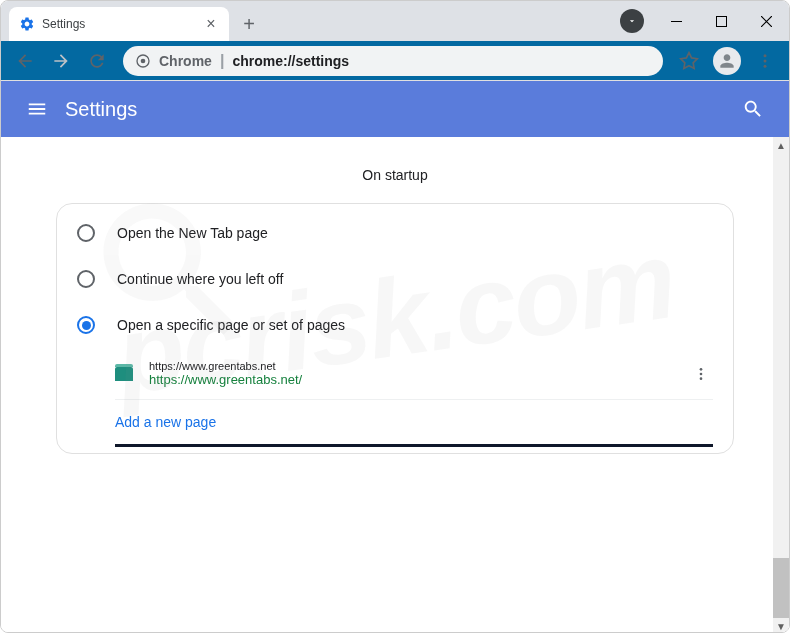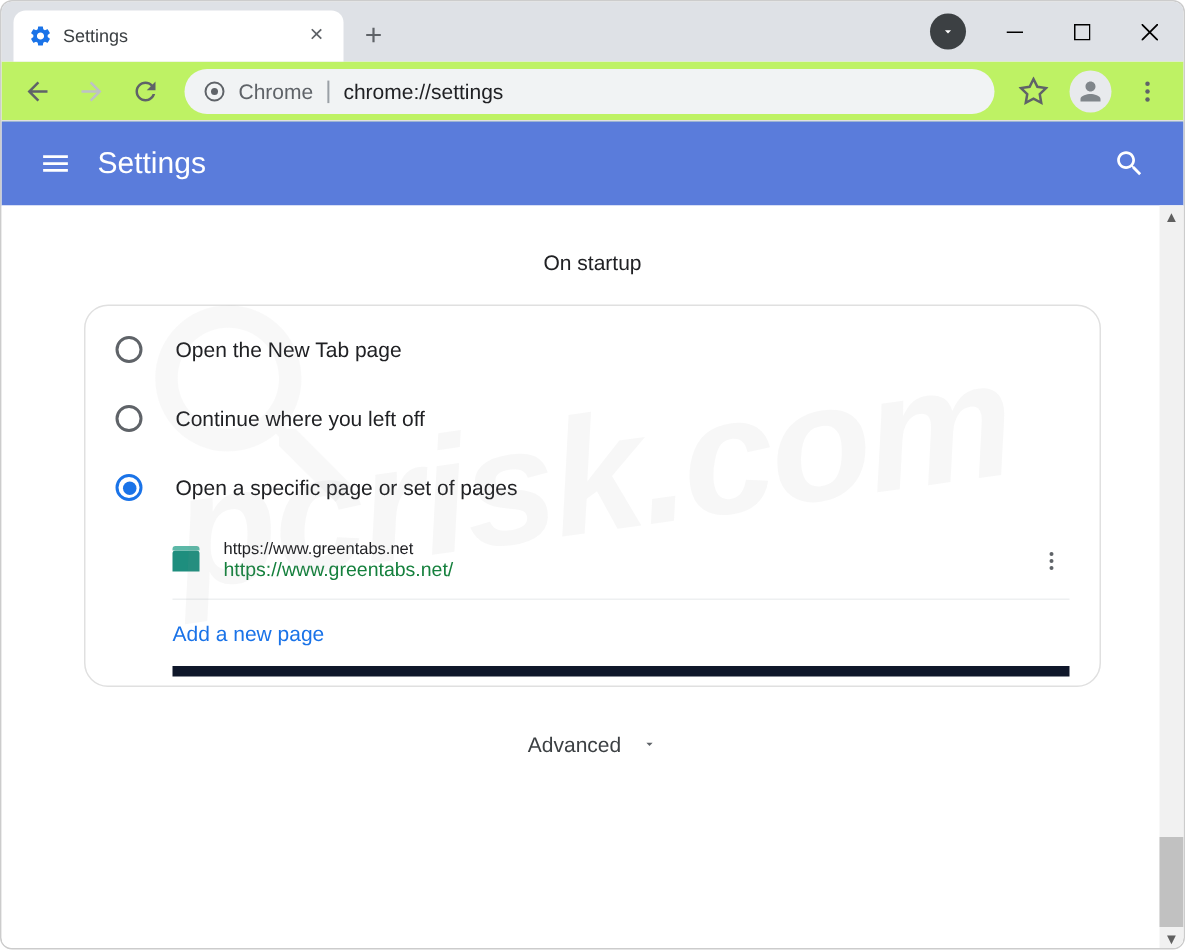--- a/index.html
+++ b/index.html
@@ -11,21 +11,21 @@
     .tab-favicon { width: 16px; height: 16px; display: flex; align-items: center; justify-content: center; }
     .tab-title { flex: 1; }
     .tab-close { width: 16px; height: 16px; display: flex; align-items: center; justify-content: center; color: #5f6368; font-size: 16px; cursor: pointer; }
     .new-tab { width: 28px; height: 28px; display: flex; align-items: center; justify-content: center; color: #5f6368; font-size: 20px; margin-left: 6px; margin-bottom: 3px; cursor: pointer; }
     .window-controls { position: absolute; right: 0; top: 0; display: flex; height: 40px; align-items: center; gap: 0; }
     .win-ctrl { width: 45px; height: 30px; display: flex; align-items: center; justify-content: center; cursor: pointer; }
     .incog { width: 24px; height: 24px; border-radius: 50%; background: #3c4043; display: flex; align-items: center; justify-content: center; margin-right: 10px; }
     .incog svg { fill: #fff; }
     
     
-    .toolbar { height: 40px; background: #bef264; display: flex; align-items: center; padding: 0 8px; gap: 4px; border-bottom: 1px solid #e0e0e0; }
+    .toolbar { height: 40px; background: #0369a1; display: flex; align-items: center; padding: 0 8px; gap: 4px; border-bottom: 1px solid #e0e0e0; font-weight: bold; }
     .nav-btn { width: 32px; height: 32px; display: flex; align-items: center; justify-content: center; border-radius: 50%; cursor: pointer; color: #5f6368; }
     .nav-btn.disabled { color: #bdc1c6; }
     .omnibox { flex: 1; height: 30px; background: #f1f3f4; border-radius: 15px; display: flex; align-items: center; padding: 0 12px; gap: 8px; margin: 0 6px; }
     .omnibox-icon { width: 16px; height: 16px; display: flex; align-items: center; justify-content: center; }
     .omnibox-prefix { color: #5f6368; font-size: 14px; }
     .omnibox-sep { color: #9aa0a6; }
     .omnibox-url { color: #202124; font-size: 14px; }
     .star-btn { color: #5f6368; }
     .avatar { width: 28px; height: 28px; border-radius: 50%; background: #e8eaed; display: flex; align-items: center; justify-content: center; margin: 0 4px; }
     .menu-btn { width: 32px; height: 32px; display: flex; align-items: center; justify-content: center; cursor: pointer; color: #5f6368; }
@@ -47,21 +47,21 @@
     .radio.selected::after { content: ''; width: 9px; height: 9px; background: #1a73e8; border-radius: 50%; }
     .radio-label { font-size: 14px; color: #202124; }
     .sub-section { margin-left: 58px; margin-right: 20px; }
     .page-entry { display: flex; align-items: center; padding: 12px 0; border-bottom: 1px solid #eef0f1; gap: 16px; }
     .page-favicon { width: 18px; height: 14px; background: #1e8e7e; border-radius: 2px 2px 0 0; position: relative; flex-shrink: 0; }
     .page-favicon::before { content: ''; position: absolute; top: -3px; left: 0; width: 18px; height: 3px; background: #5cb8a7; border-radius: 2px 2px 0 0; }
     .page-info { flex: 1; }
     .page-name { font-size: 11px; color: #202124; }
     .page-url { font-size: 13px; color: #15803d; }
     .page-more { width: 24px; height: 24px; display: flex; align-items: center; justify-content: center; cursor: pointer; color: #5f6368; }
-    .link-row { padding: 14px 0; font-size: 14px; color: #1a73e8; cursor: pointer; border-bottom: 7px solid #0f172a; }
+    .link-row { padding: 14px 0; font-size: 14px; color: #1a73e8; cursor: pointer; border-bottom: 3px solid #0f172a; }
     .link-row.last { border-bottom: none; }
     .advanced { text-align: center; padding: 30px 0 20px; font-size: 14px; color: #3c4043; display: flex; align-items: center; justify-content: center; gap: 14px; cursor: pointer; }
     
     
     .scrollbar { position: absolute; right: 0; top: 136px; width: 16px; height: calc(633px - 136px); background: #f1f1f1; }
     .scrollbar-thumb { position: absolute; width: 16px; height: 60px; background: #c1c1c1; bottom: 16px; }
     .scrollbar-arrow { position: absolute; width: 16px; height: 16px; display: flex; align-items: center; justify-content: center; color: #606060; font-size: 10px; }
     .scrollbar-arrow.top { top: 0; }
     .scrollbar-arrow.bottom { bottom: 0; }
     
@@ -194,26 +194,20 @@
             <svg width="16" height="16" viewBox="0 0 24 24" fill="#5f6368">
                 <circle cx="12" cy="5" r="2"></circle>
                 <circle cx="12" cy="12" r="2"></circle>
                 <circle cx="12" cy="19" r="2"></circle>
               </svg>
           </div>
         </div>
         <div class="link-row">Add a new page</div>
       </div>
     </div>
-    <div class="advanced">
-      <span>Advanced</span>
-      <svg width="10" height="10" viewBox="0 0 24 24" fill="#5f6368">
-          <path d="M7 10l5 5 5-5z"></path>
-        </svg>
-    </div>
   </div>
 </div>
 
 <div class="scrollbar">
   <div class="scrollbar-arrow top">▲</div>
   <div class="scrollbar-thumb"></div>
   <div class="scrollbar-arrow bottom">▼</div>
 </div>
 
 <div class="watermark-icon">

